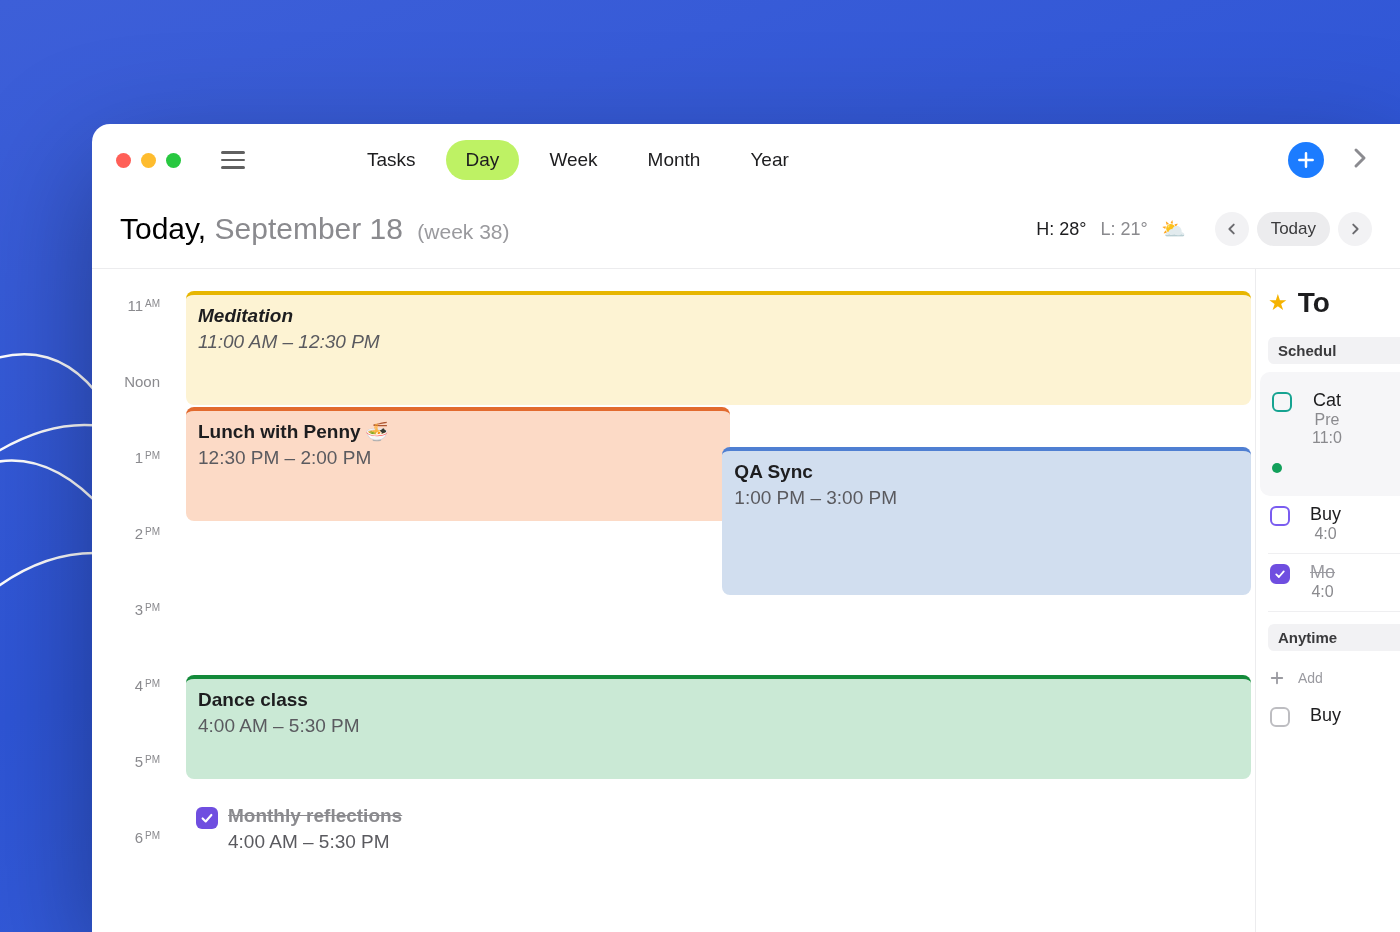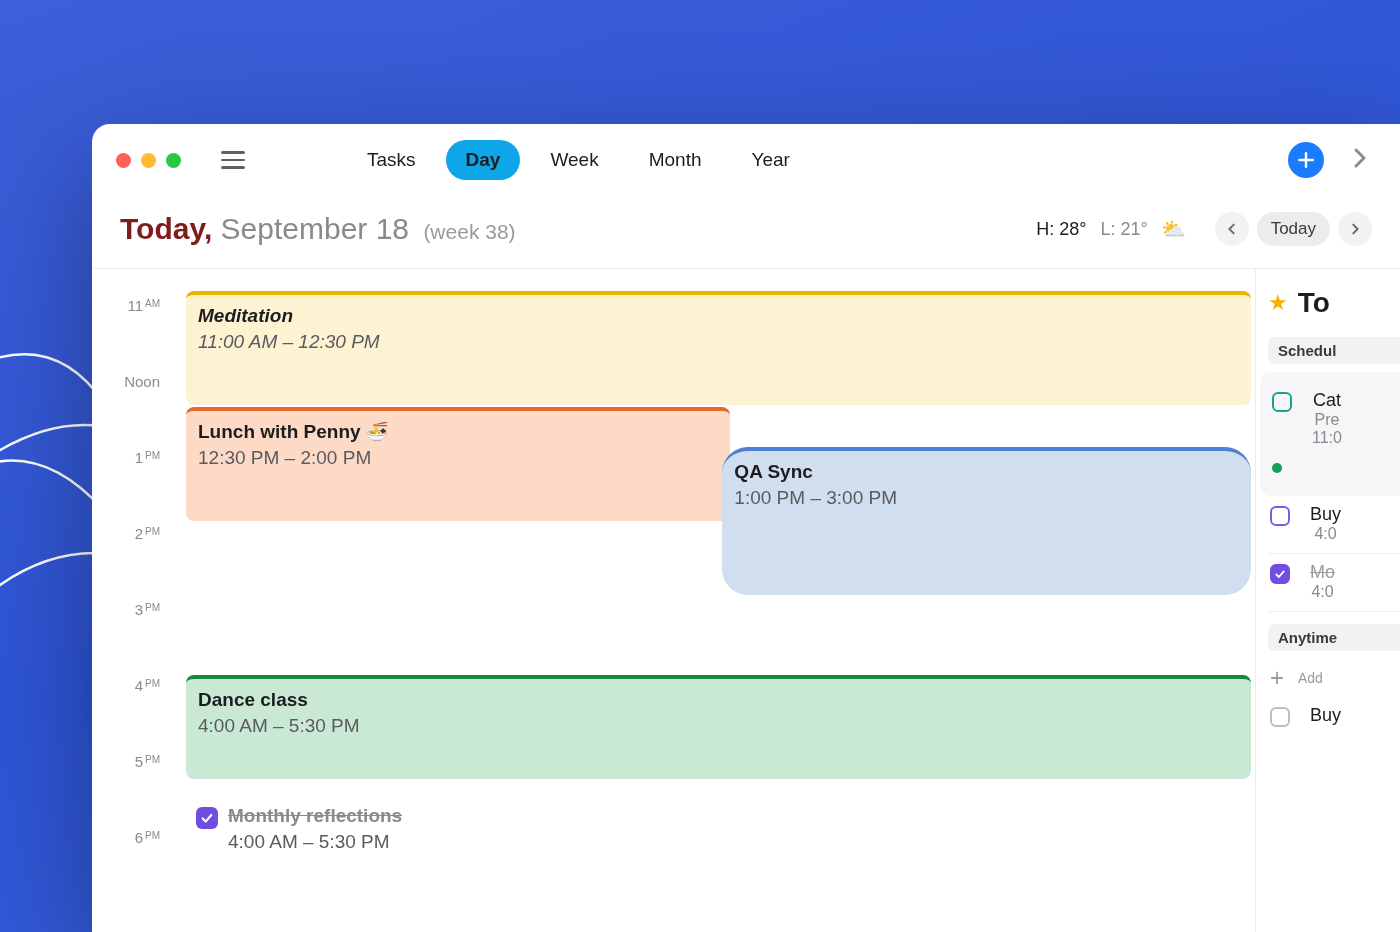--- a/index.html
+++ b/index.html
@@ -48,39 +48,39 @@
 
   .viewtabs { display:flex; gap:10px; align-items:center; }
   .viewtab {
     padding: 9px 20px;
     font-size: 19px;
     font-weight: 500;
     color:#1d1d1f;
     border-radius: 20px;
     cursor:pointer;
   }
-  .viewtab.active { background:#0ea5e9;font-weight:bold; }
+  .viewtab.active { background:#bef264; }
 
   .toolbar-right { margin-left:auto; display:flex; align-items:center; gap:28px; padding-right:8px;}
   .plus-btn {
     width:36px; height:36px; border-radius:50%;
     background:#1c7cff; display:flex; align-items:center; justify-content:center;
     cursor:pointer;
   }
   .plus-btn svg { width:20px; height:20px; }
   .chev-right-top { color:#8b8b90; cursor:pointer; }
 
   
   .headerbar {
     display:flex; align-items:center; padding: 16px 28px 22px 28px;
     border-bottom:1px solid #ececee;
     gap: 10px;
   }
   .date-title { font-size:30px; color:#8a8a8e; font-weight:500;}
-  .date-title .strong { font-weight:700; color:#7f1d1d;text-align:center; }
+  .date-title .strong { font-weight:400; color:#000000;text-align:center; }
   .date-week { font-size:21px; color:#9a9a9e; margin-left:6px; font-weight:500;}
   .weather { margin-left:auto; display:flex; align-items:center; gap:14px; font-size:18px; color:#1d1d1f; }
   .weather .low { color:#8a8a8e; }
   .wx-icon { font-size:20px; }
   .daynav { display:flex; align-items:center; gap:8px; margin-left:18px;}
   .daynav .pill {
     background:#ececee; height:34px; min-width:34px; border-radius:17px;
     display:flex; align-items:center; justify-content:center; padding:0 14px;
     font-size:17px; color:#3a3a3c; cursor:pointer;
   }
@@ -101,21 +101,21 @@
     font-size:19px; line-height:1.35;
     border-top:4px solid transparent;
     overflow:hidden;
   }
   .event .title { font-weight:600; color:#1d1d1f; }
   .event .time { color:#5a5a5f; font-size:19px; }
   .event.completed .title { text-decoration:line-through; color:#8a8a8e; }
 
   .ev-yellow { background:#fdf3d3; border-top-color:#e7b600;font-style:italic;}
   .ev-orange { background:#fcdac6; border-top-color:#e26a2e;}
-  .ev-blue   { background:#d1deef; border-top-color:#4f7fd2;border-radius:26px;}
+  .ev-blue   { background:#d1deef; border-top-color:#4f7fd2;}
   .ev-green  { background:#cae9d5; border-top-color:#138a3a;}
   .ev-task   { background:transparent; border:none; padding:4px 0 0 4px; display:flex; gap:10px; align-items:flex-start;}
   .task-check {
     width:22px; height:22px; border-radius:6px; background:#6f4ee0;
     display:flex; align-items:center; justify-content:center; flex-shrink:0;
     margin-top:4px;
   }
   .task-check svg { width:14px; height:14px; }
 
   

